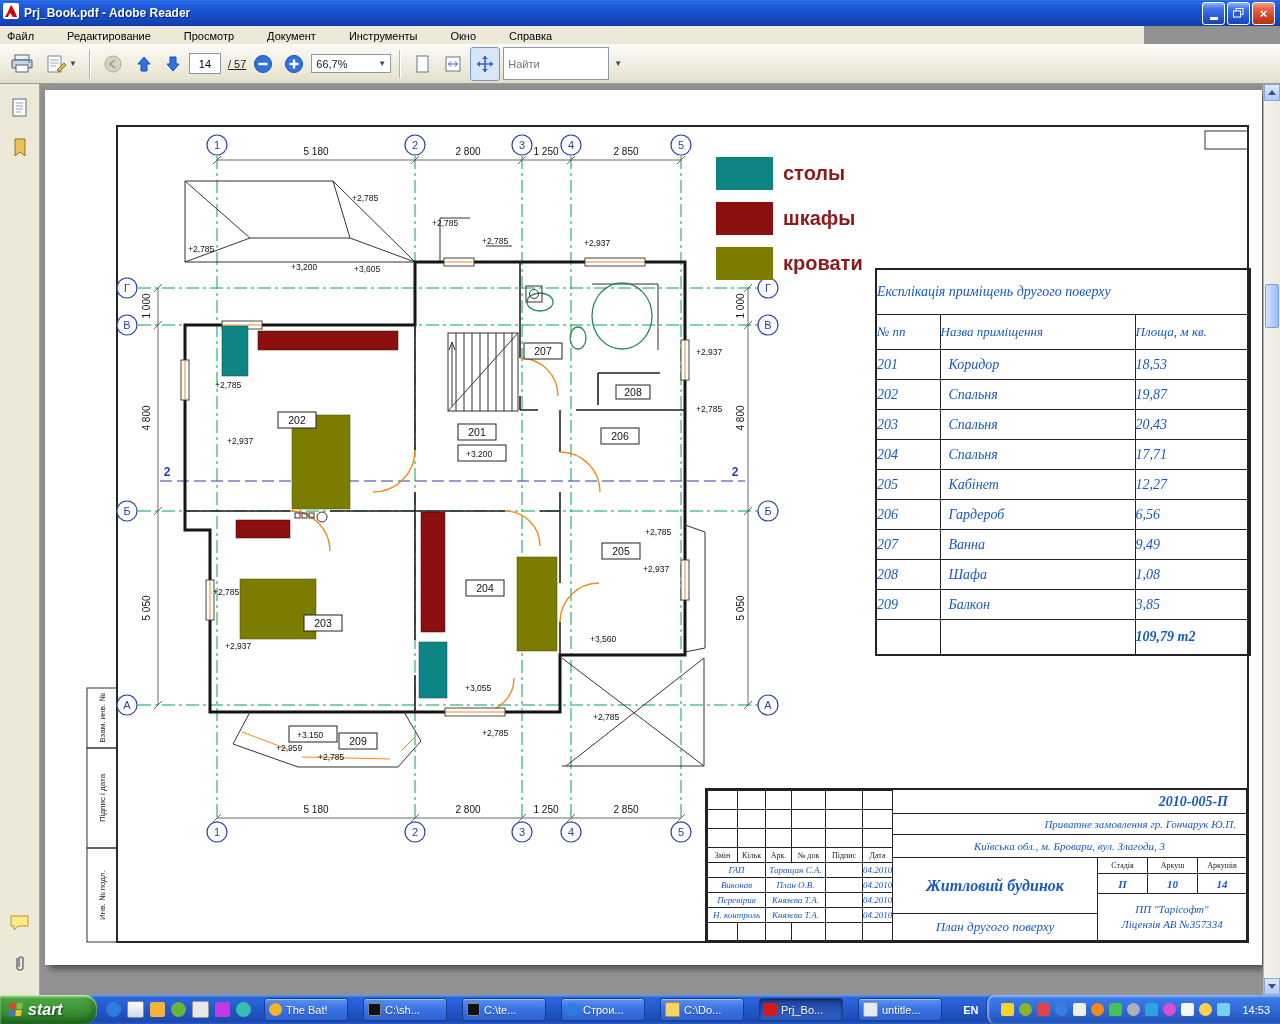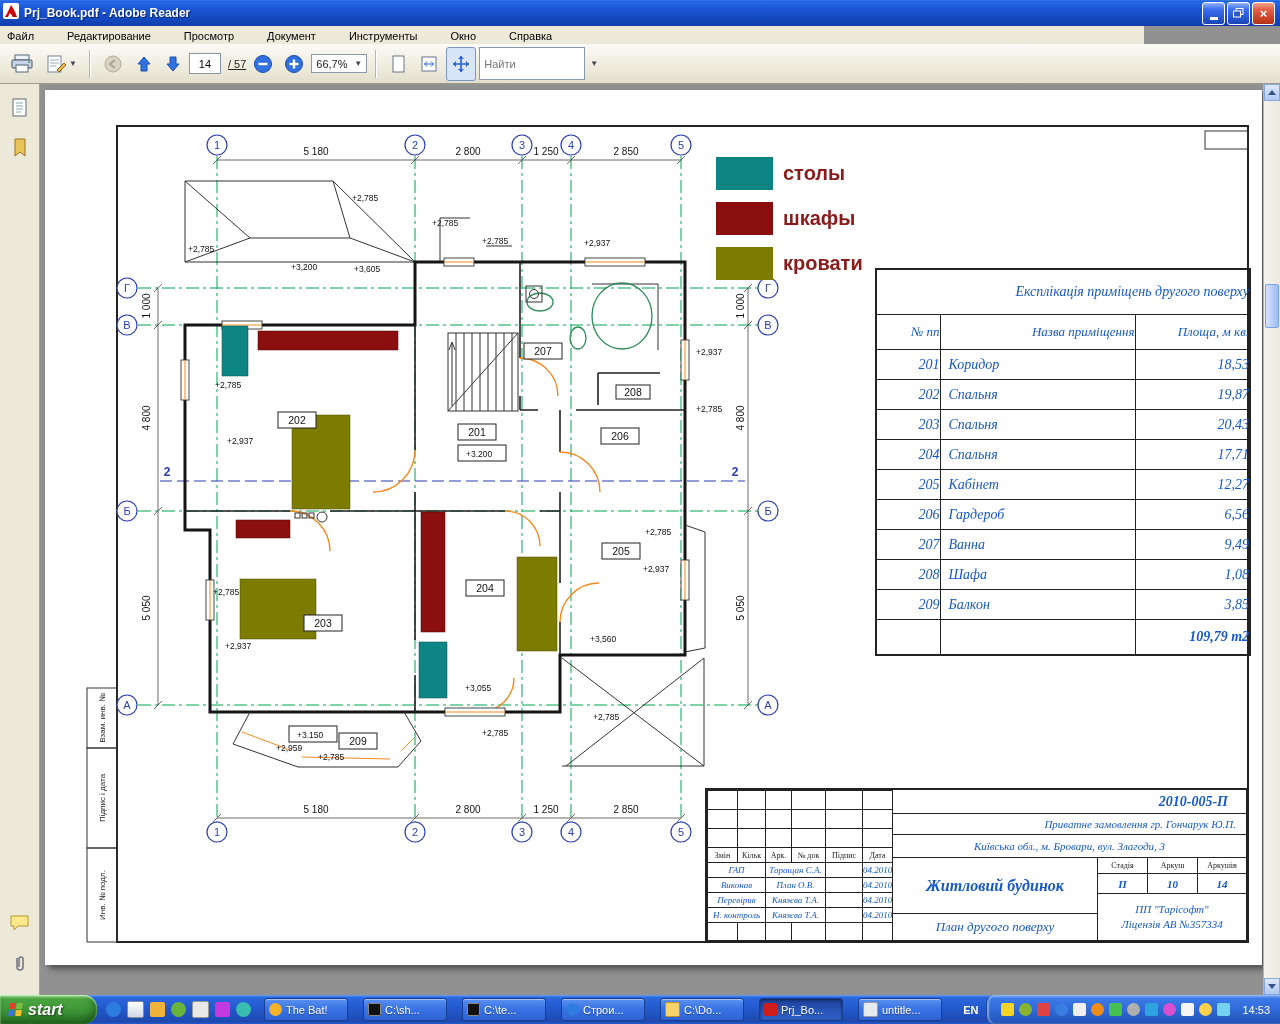--- a/index.html
+++ b/index.html
@@ -21,21 +21,21 @@
     border-bottom:1px solid #c9c6b6;display:flex;align-items:flex-end;font-size:11px;color:#000;gap:19px;}
   .mitem{padding:2px 7px;}
   
   .toolbar{position:absolute;top:44px;left:0;width:1280px;height:40px;box-sizing:border-box;
     background:linear-gradient(180deg,#fbfaf6,#ece9d8 70%,#e2decd);border-bottom:1px solid #9d9a88;
     display:flex;align-items:center;padding:0 6px;gap:3px;font-size:11px;color:#222;}
   .tbtn{height:32px;display:flex;align-items:center;justify-content:center;padding:0 4px;border-radius:3px;}
   .tbtn.pressed{border:1px solid #7a96c8;background:#d8e4f8;}
   .sep{width:1px;height:28px;background:#b9b5a4;box-shadow:1px 0 0 #fff;margin:0 5px;}
   .page-input{width:26px;height:17px;border:1px solid #8a98a8;font-size:11px;text-align:center;font-family:"Liberation Sans",sans-serif;}
-  .zoom-box{width:56px;height:19px;border:1px solid #8a98a8;background:#fff;display:flex;align-items:center;justify-content:space-between;padding:0 4px;box-sizing:border-box;}
+  .zoom-box{width:80px;height:19px;border:1px solid #8a98a8;background:#fff;display:flex;align-items:center;justify-content:space-between;padding:0 4px;box-sizing:border-box;}
   .find-input{width:96px;height:17px;border:1px solid #8a98a8;font-size:11px;padding:7px 4px;font-family:"Liberation Sans",sans-serif;}
   .drop{font-size:8px;color:#445;margin-left:2px;}
   .ptot{margin-left:4px;text-decoration:underline;}
   
   .workspace{position:absolute;top:84px;left:0;width:1280px;height:911px;display:flex;}
   .leftpanel{width:40px;background:#ece9d8;border-right:1px solid #a5a28f;box-sizing:border-box;
     display:flex;flex-direction:column;align-items:center;padding-top:10px;gap:12px;position:relative;}
   .side-btn{width:28px;height:28px;display:flex;align-items:center;justify-content:center;border-radius:3px;}
   .side-bottom{position:absolute;bottom:16px;left:0;width:100%;display:flex;flex-direction:column;align-items:center;gap:14px;}
   .docarea{flex:1;position:relative;background:#919191;overflow:hidden;}
@@ -75,21 +75,21 @@
   .mlab{fill:#222;font:8px "Liberation Sans",sans-serif;text-anchor:middle;}
   
   .legend{position:absolute;left:671px;top:66px;width:200px;}
   .lrow{display:flex;align-items:center;height:34px;margin-bottom:11px;}
   .sw{width:57px;height:33px;margin-right:10px;}
   .sw0{background:#0e8585;} .sw1{background:#8b0f0f;} .sw2{background:#7c7c00;}
   .llabel{font-size:20px;font-weight:bold;color:#8b1a1a;}
   
   .expl{position:absolute;left:830px;top:178px;width:374px;border-collapse:collapse;table-layout:fixed;
     font-family:"Liberation Serif",serif;font-style:italic;color:#1658c8;border:2px solid #222;}
-  .expl td{border:1px solid #222;text-align:right;overflow:hidden;padding:0;}
+  .expl td{border:1px solid #222;text-align:left;overflow:hidden;padding:0;}
   .expl .t-title td{height:44px;font-size:14px;}
   .expl .t-head td{height:34px;font-size:13px;}
   .expl .t-row td{height:29px;font-size:14px;}
   .expl td.name{text-align:left;padding-left:8px;margin-left:19px;}
   .expl .t-total td{height:34px;font-size:14px;font-weight:bold;}
   
   .stamp{position:absolute;left:660px;top:698px;width:543px;height:154px;border:2px solid #222;box-sizing:border-box;
     overflow:hidden;font-family:"Liberation Serif",serif;font-style:italic;color:#1658c8;}
   .stamp-left{position:absolute;left:0;top:0;width:185px;border-collapse:collapse;table-layout:fixed;}
   .stamp-left td{border:1px solid #222;padding:0;text-align:center;font-size:9px;overflow:hidden;}

